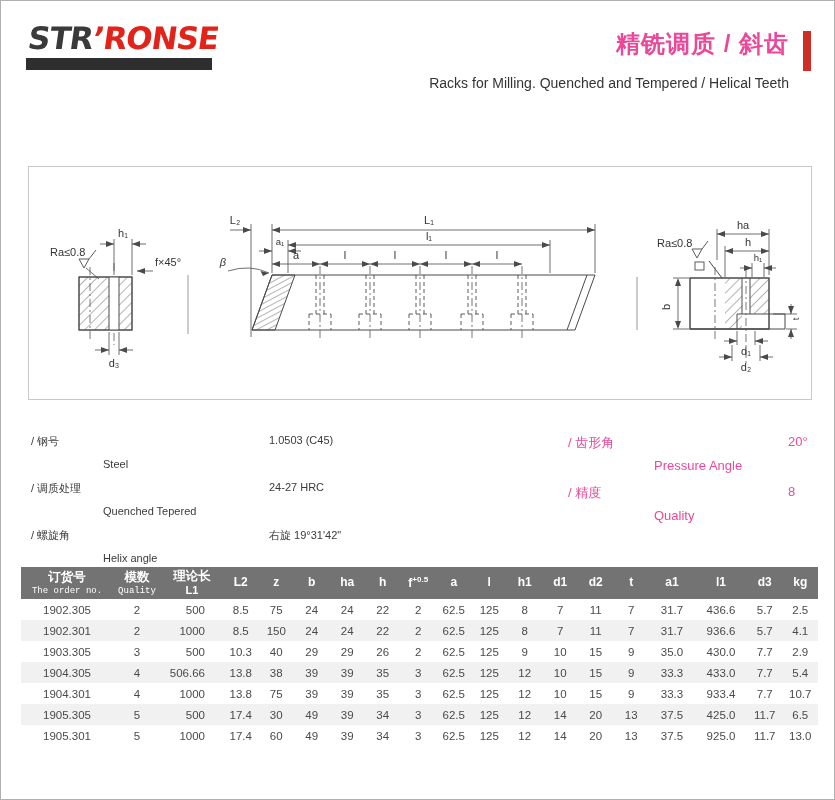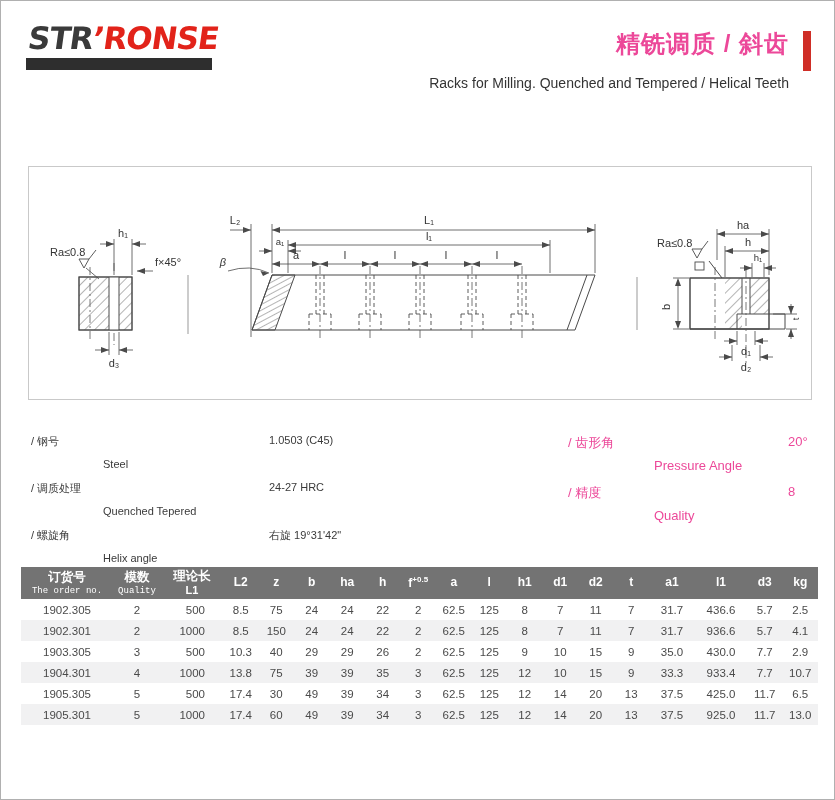--- a/index.html
+++ b/index.html
@@ -405,20 +405,41 @@
           <td>9</td>
           <td>10</td>
           <td>15</td>
           <td>9</td>
           <td>35.0</td>
           <td>430.0</td>
           <td>7.7</td>
           <td>2.9</td>
         </tr>
         <tr>
+          <td>1904.305</td>
+          <td>4</td>
+          <td class="col-l1">506.66</td>
+          <td>13.8</td>
+          <td>38</td>
+          <td>39</td>
+          <td>39</td>
+          <td>35</td>
+          <td>3</td>
+          <td>62.5</td>
+          <td>125</td>
+          <td>12</td>
+          <td>10</td>
+          <td>15</td>
+          <td>9</td>
+          <td>33.3</td>
+          <td>433.0</td>
+          <td>7.7</td>
+          <td>5.4</td>
+        </tr>
+        <tr>
           <td>1904.301</td>
           <td>4</td>
           <td class="col-l1">1000</td>
           <td>13.8</td>
           <td>75</td>
           <td>39</td>
           <td>39</td>
           <td>35</td>
           <td>3</td>
           <td>62.5</td>

